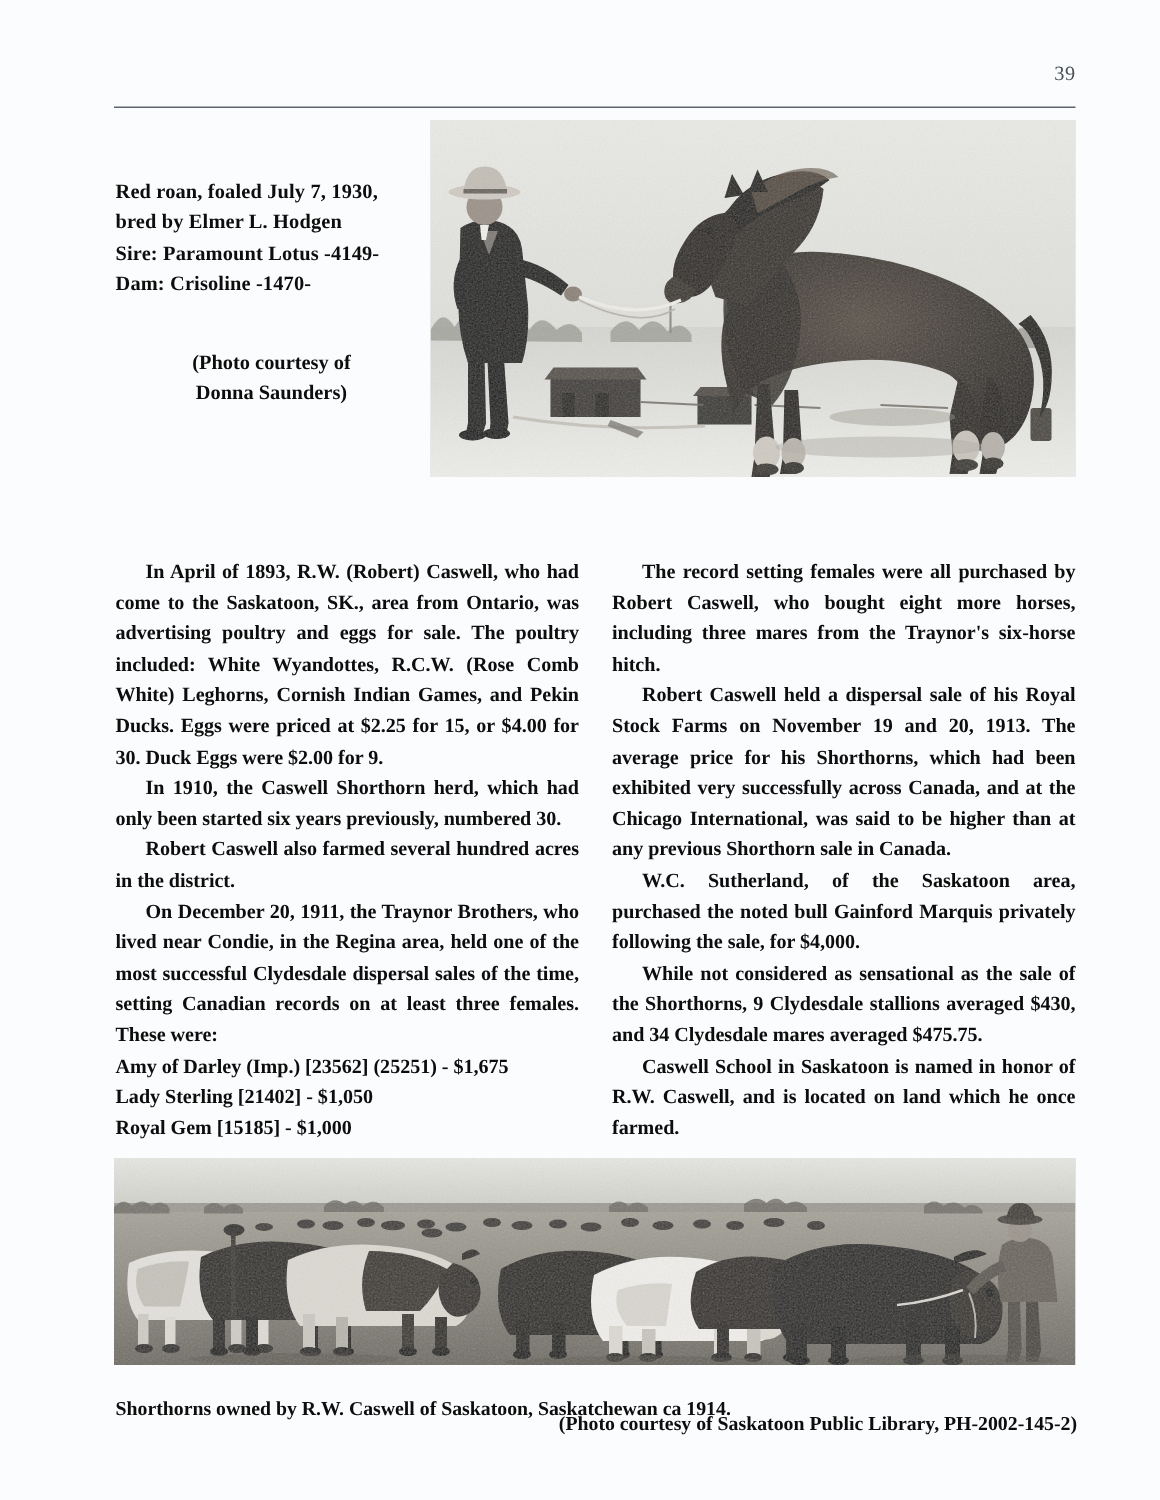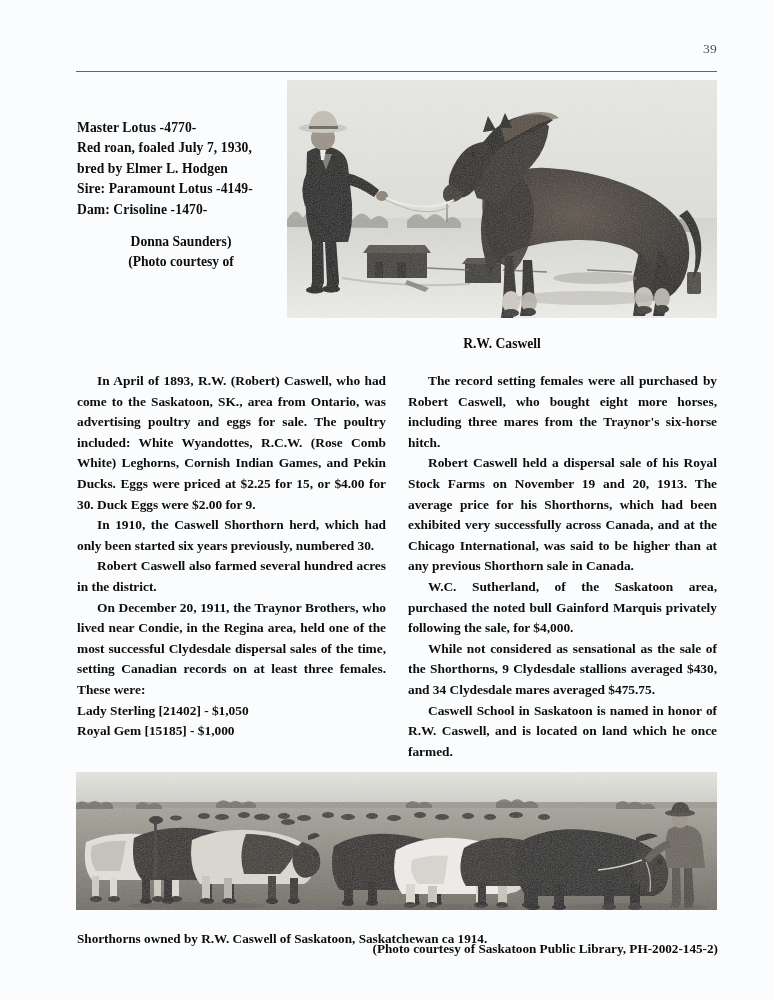--- a/index.html
+++ b/index.html
@@ -284,39 +284,38 @@
         <path d="M55 198 q60 10 128 6" stroke="#b9b5ad" stroke-width="2" fill="none" opacity="0.7"></path>
         <path d="M120 200 l22 8 l-4 4 l-20 -8z" fill="#7d7973" opacity="0.8"></path>
 
         <ellipse cx="300" cy="218" rx="70" ry="7" fill="#b3afa8" opacity="0.5"></ellipse>
         <ellipse cx="308" cy="198" rx="42" ry="6" fill="#9c988f" opacity="0.45"></ellipse>
       </g>
     </svg>
   </div>
 
   <div class="side-caption">
-    <div>Master Lotus -4770-</div>
     <div>Red roan, foaled July 7, 1930,</div>
     <div>bred by Elmer L. Hodgen</div>
     <div>Sire: Paramount Lotus -4149-</div>
     <div>Dam: Crisoline -1470-</div>
   </div>
 
   <div class="side-credit">
+    <div>(Photo courtesy of</div>
     <div>Donna Saunders)</div>
-    <div>(Photo courtesy of</div>
   </div>
 
-  <div class="caption-center-top">R.W. Caswell</div>
 
   <div class="col col-left">
     <p>In April of 1893, R.W. (Robert) Caswell, who had come to the Saskatoon, SK., area from Ontario, was advertising poultry and eggs for sale.  The poultry included:  White Wyandottes, R.C.W. (Rose Comb White) Leghorns, Cornish Indian Games, and Pekin Ducks. Eggs were priced at $2.25 for 15, or $4.00 for 30. Duck Eggs were $2.00 for 9.</p>
     <p>In 1910, the Caswell Shorthorn herd, which had only been started six years previously, numbered 30.</p>
     <p>Robert Caswell also farmed several hundred acres in the district.</p>
     <p>On December 20, 1911, the Traynor Brothers, who lived near Condie, in the Regina area, held one of the most successful Clydesdale dispersal sales of the time, setting Canadian records on at least three females. These were:</p>
+    <p class="noindent">Amy of Darley (Imp.) [23562] (25251) - $1,675</p>
     <p class="noindent">Lady Sterling [21402] - $1,050</p>
     <p class="noindent">Royal Gem [15185] - $1,000</p>
   </div>
 
   <div class="col col-right">
     <p>The record setting females were all purchased by Robert Caswell, who bought eight more horses, including three mares from the Traynor's six-horse hitch.</p>
     <p>Robert Caswell held a dispersal sale of his Royal Stock Farms on November 19 and 20, 1913. The average price for his Shorthorns, which had been exhibited very successfully across Canada, and at the Chicago International, was said to be higher than at any previous Shorthorn sale in Canada.</p>
     <p>W.C. Sutherland, of the Saskatoon area, purchased the noted bull Gainford Marquis privately following the sale, for $4,000.</p>
     <p>While not considered as sensational as the sale of the Shorthorns, 9 Clydesdale stallions averaged $430, and 34 Clydesdale mares averaged $475.75.</p>
     <p>Caswell School in Saskatoon is named in honor of R.W. Caswell, and is located on land which he once farmed.</p>

